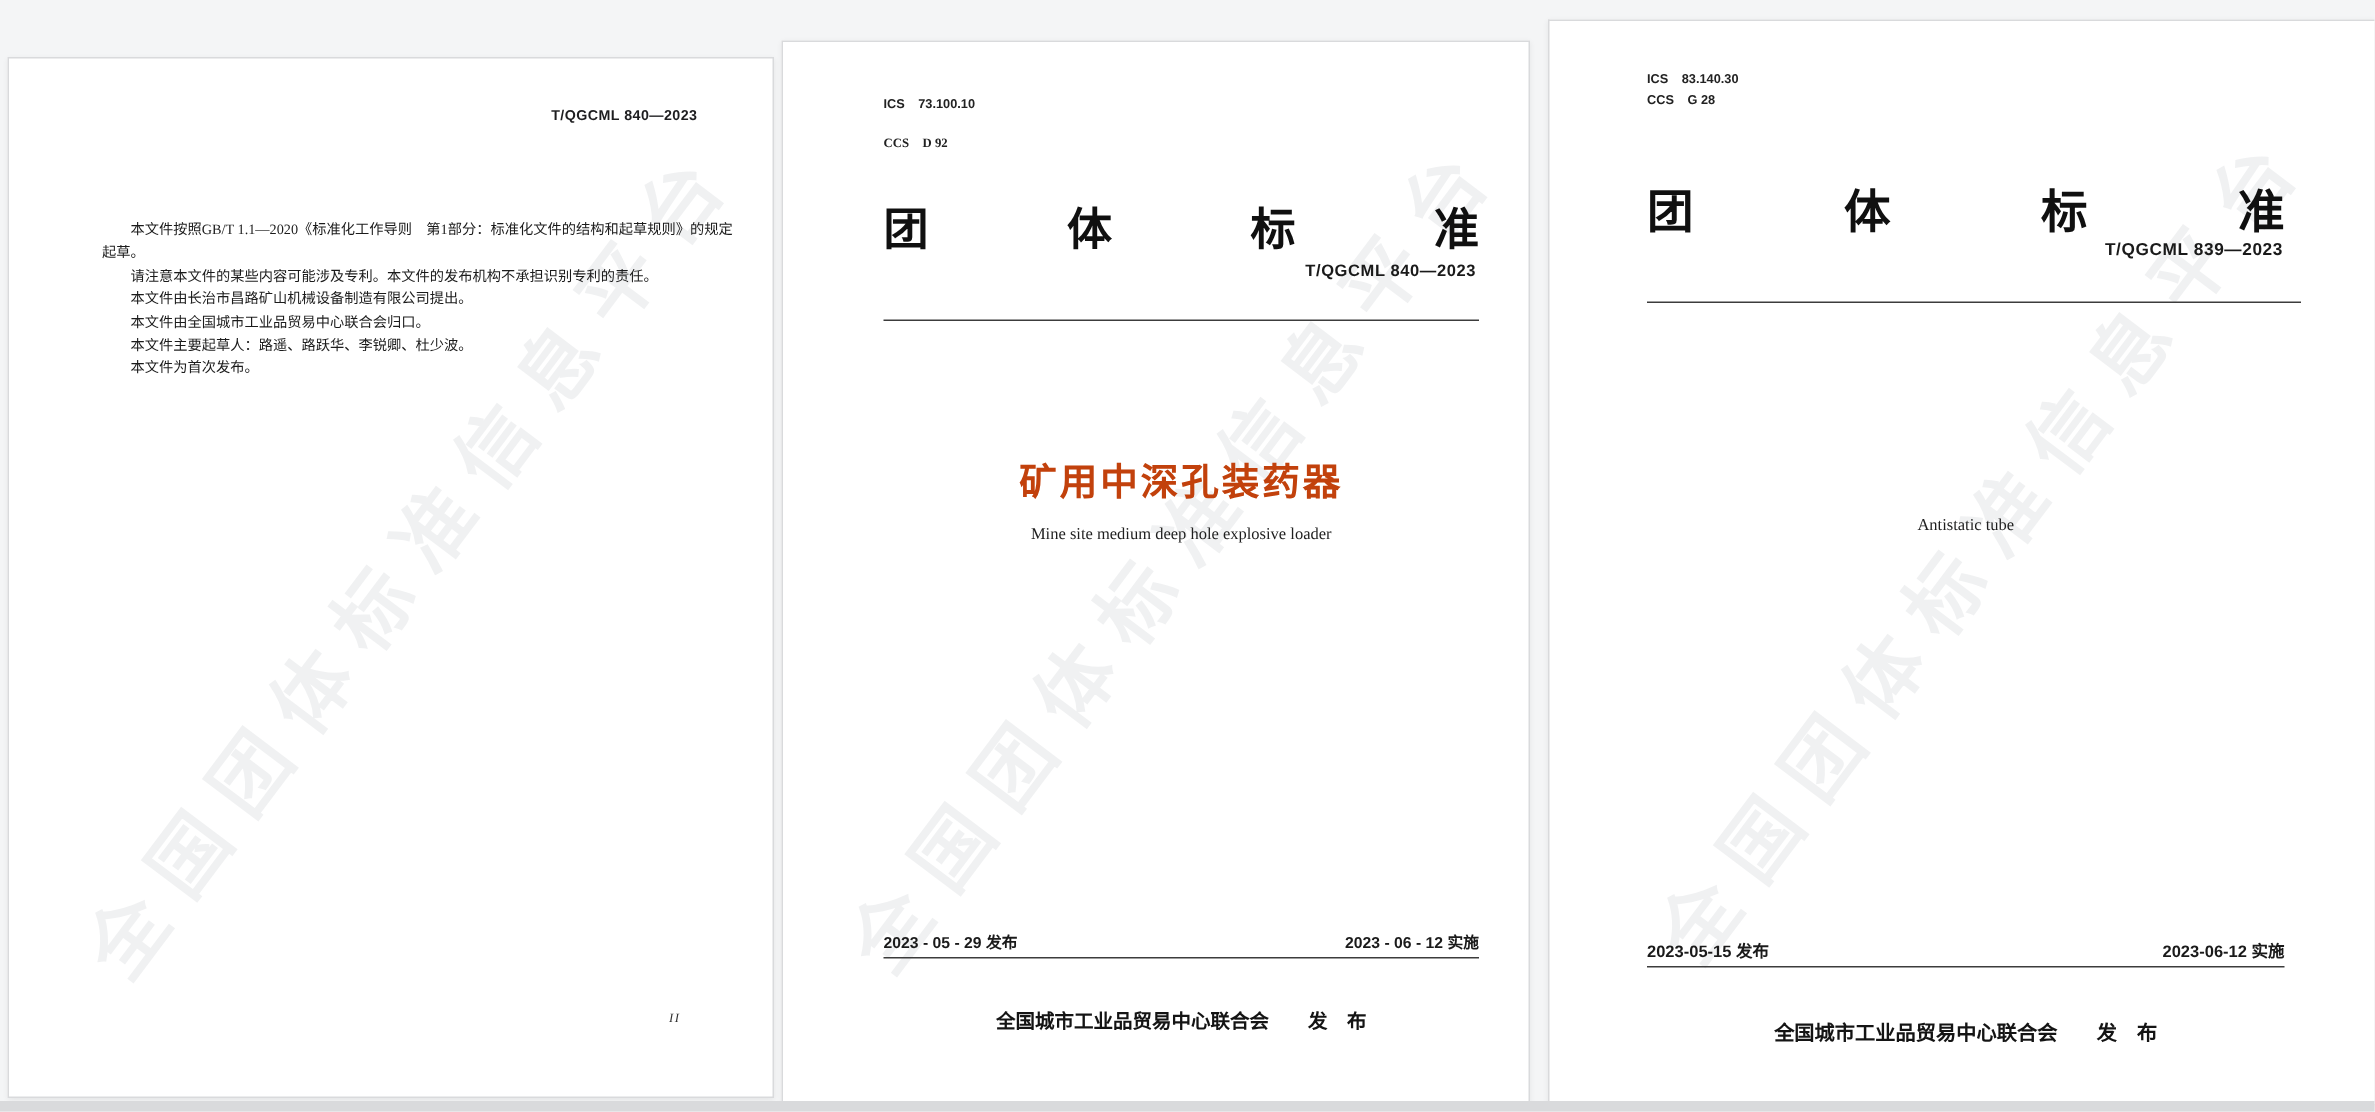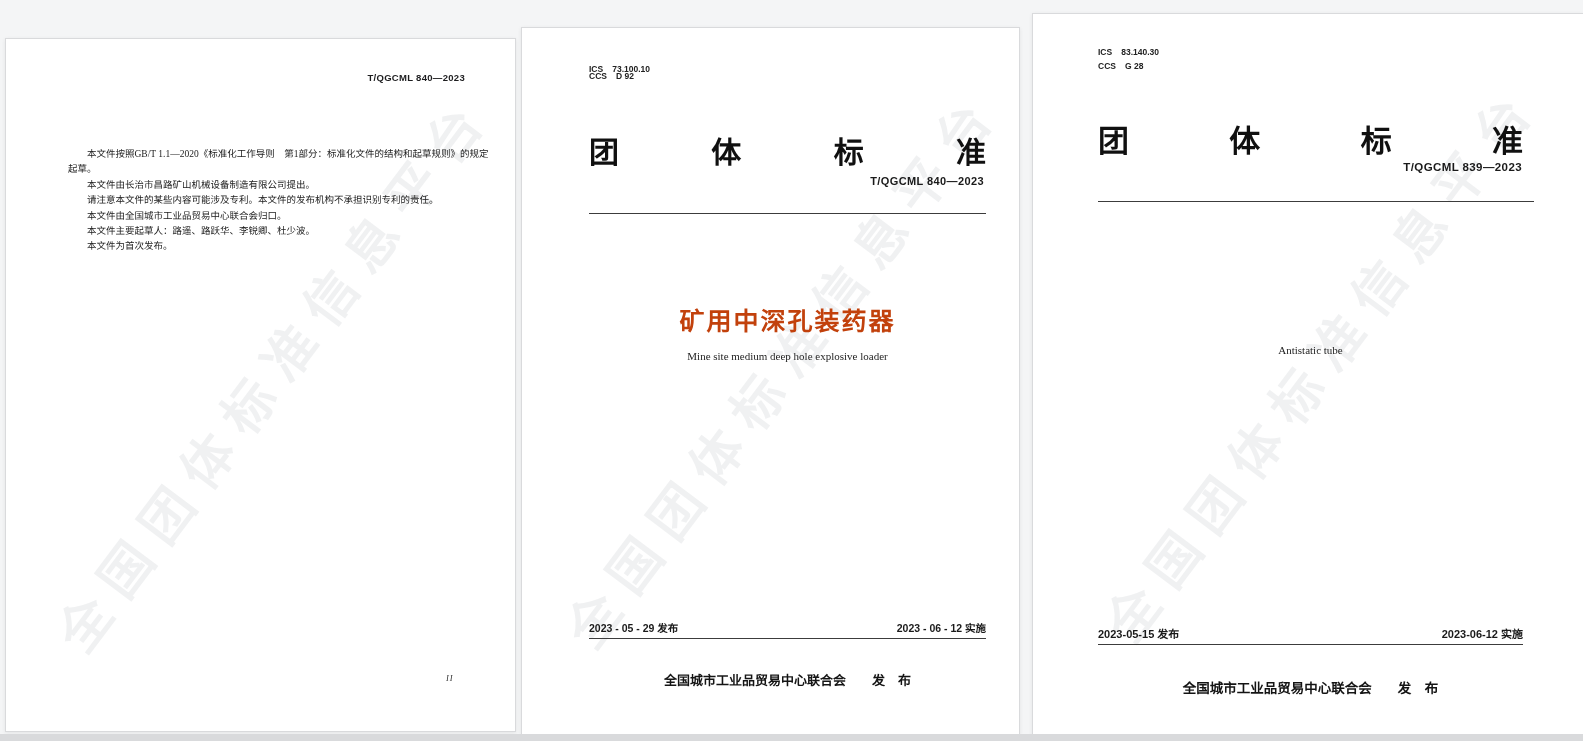--- a/index.html
+++ b/index.html
@@ -52,21 +52,21 @@
   .doc-code { position:absolute; font-weight:bold; letter-spacing:0.4px; color:#1a1a1a; }
   .rule { position:absolute; border-top:1px solid #3c3c3c; height:0; }
   .title-zh { position:absolute; text-align:center; font-weight:bold; color:#c2410c; letter-spacing:2px; }
   .title-en { position:absolute; text-align:center; font-family:"Liberation Serif", serif; color:#1e1e1e; }
   .dates { position:absolute; display:flex; justify-content:space-between; font-weight:bold; color:#1a1a1a; }
   .pub { position:absolute; text-align:center; font-weight:bold; color:#141414; }
   .pub .pub-label { margin-left:26px; }
 
   
   #page2 .ics-row.ics { top:36px; left:67px; }
-  #page2 .ics-row.ccs { top:43px; left:67px; }
+  #page2 .ics-row.ccs { top:62px; left:67px;font-family:Liberation Serif, serif; }
   #page2 .banner { top:100px; left:67px; width:397px; font-size:30px; }
   #page2 .doc-code { top:147px; right:35px; font-size:11px; }
   #page2 .rule.head { top:185px; left:67px; width:397px; }
   #page2 .title-zh { top:273px; left:67px; width:397px; font-size:25px; }
   #page2 .title-en { top:322px; left:67px; width:397px; font-size:11px; }
   #page2 .dates { top:592px; left:67px; width:397px; font-size:10.5px; }
   #page2 .rule.foot { top:610px; left:67px; width:397px; }
   #page2 .pub { top:642px; left:67px; width:397px; font-size:13px; }
 
   
@@ -83,22 +83,22 @@
 </style>
 </head>
 <body>
 
 <div class="page" id="page1">
   <div class="watermark">全国团体标准信息平台</div>
   <div class="p1-code">T/QGCML 840—2023</div>
   <div class="p1-body">
     <div class="fw-line">　　本文件按照GB/T 1.1—2020《标准化工作导则　第1部分：标准化文件的结构和起草规则》的规定</div>
     <div class="fw-line">起草。</div>
+    <div class="fw-line">　　请注意本文件的某些内容可能涉及专利。本文件的发布机构不承担识别专利的责任。</div>
     <div class="fw-line">　　本文件由长治市昌路矿山机械设备制造有限公司提出。</div>
-    <div class="fw-line">　　请注意本文件的某些内容可能涉及专利。本文件的发布机构不承担识别专利的责任。</div>
     <div class="fw-line">　　本文件由全国城市工业品贸易中心联合会归口。</div>
     <div class="fw-line">　　本文件主要起草人：路遥、路跃华、李锐卿、杜少波。</div>
     <div class="fw-line">　　本文件为首次发布。</div>
   </div>
   <div class="p1-pagenum">II</div>
 </div>
 
 <div class="page" id="page2">
   <div class="watermark">全国团体标准信息平台</div>
   <div class="ics-row ics">

